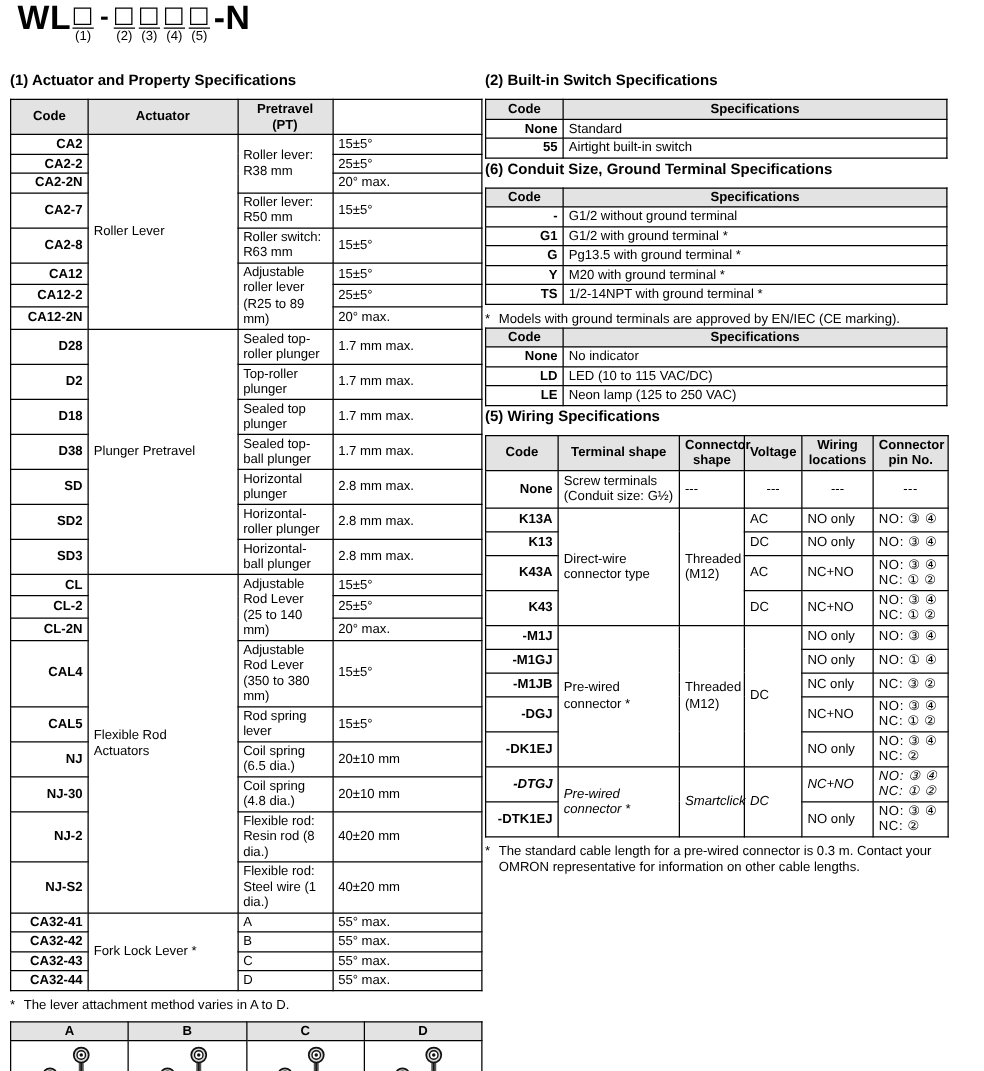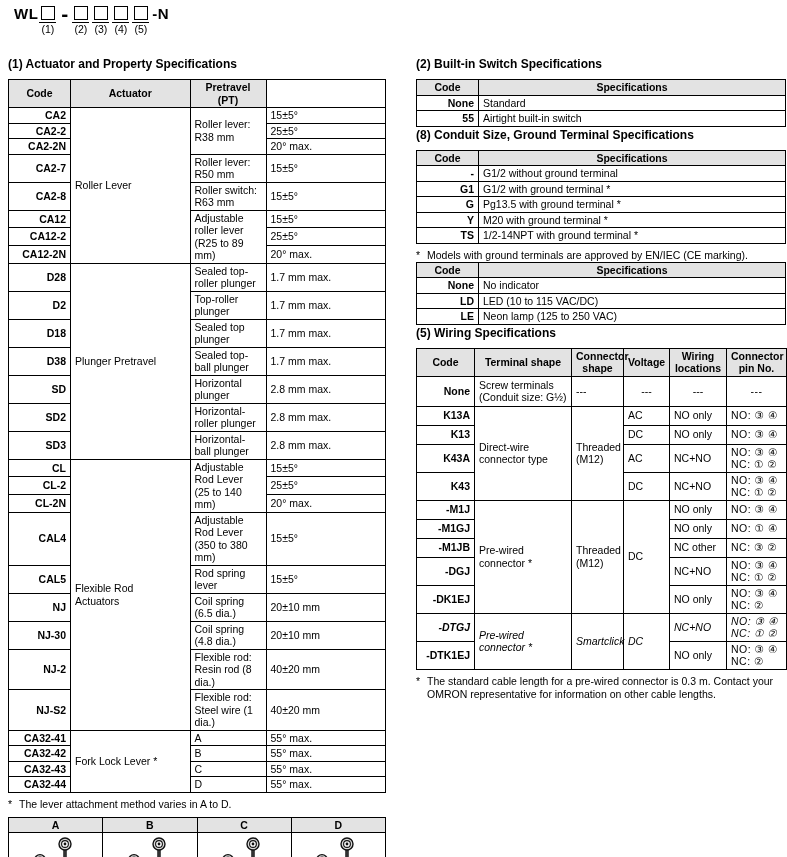--- a/index.html
+++ b/index.html
@@ -14,36 +14,36 @@
     overflow: hidden;
   }
 
   
   #model-header {
     position: absolute; left: 14px; top: 2px;
     height: 42px;
   }
   .mc-row { display: flex; align-items: flex-start; }
   .mc-text {
-    font-size: 15px; font-weight: bold; letter-spacing: .5px;
+    font-size: 27px; font-weight: bold; letter-spacing: .5px;
     line-height: 24px;
   }
   .mc-dash { font-size: 21px; font-weight: bold; line-height: 24px; padding: 0 3px; }
   .mc-slot { width: 19px; margin-right: 1px; }
   .mc-slot.tight { margin-right: 2px; }
   .mc-box {
     width: 14px; height: 14px; border: 1.6px solid #000;
     margin: 4px auto 0 auto;
   }
   .mc-ul { border-bottom: 1.2px solid #000; width: 17px; margin: 2px auto 0 auto; }
   .mc-num { font-size: 10.5px; text-align: center; line-height: 12px; margin-top: 0px; }
 
   
   .col-left  { position: absolute; left: 8px;  top: 56px; width: 378px; }
-  .col-right { position: absolute; left: 416px; top: 56px; width: 370px; }
+  .col-right { position: absolute; left: 388px; top: 56px; width: 370px; }
 
   h2.sec {
     font-size: 12px; font-weight: bold; margin: 0 0 7px 0; line-height: 16px;
   }
   .sec-gap { margin-top: 18px; }
 
   
   table.spec {
     border-collapse: collapse;
     width: 100%;
@@ -390,21 +390,21 @@
           <td class="code">None</td>
           <td class="lft">Standard</td>
         </tr>
         <tr>
           <td class="code">55</td>
           <td class="lft">Airtight built-in switch</td>
         </tr>
       </tbody>
   </table>
 
-  <h2 class="sec sec-gap">(8) Conduit Size, Ground Terminal Specifications</h2>
+  <h2 class="sec sec-gap">(6) Conduit Size, Ground Terminal Specifications</h2>
   <table class="spec">
     <colgroup>
         <col style="width:62px">
         <col>
       </colgroup>
     <thead>
         <tr>
       <th>Code</th>
       <th>Specifications</th>
     </tr>
@@ -536,21 +536,21 @@
           <td class="lft">NO only</td>
           <td class="lft pin"><span class="pinline">NO: ③ ④</span></td>
         </tr>
         <tr style="height: 19px;">
           <td class="code">-M1GJ</td>
           <td class="lft">NO only</td>
           <td class="lft pin"><span class="pinline">NO: ① ④</span></td>
         </tr>
         <tr style="height: 19px;">
           <td class="code">-M1JB</td>
-          <td class="lft">NC other</td>
+          <td class="lft">NC only</td>
           <td class="lft pin"><span class="pinline">NC: ③ ②</span></td>
         </tr>
         <tr style="height: 28px;">
           <td class="code">-DGJ</td>
           <td class="lft">NC+NO</td>
           <td class="lft pin"><span class="pinline">NO: ③ ④</span><br><span class="pinline">NC: ① ②</span></td>
         </tr>
         <tr style="height: 28px;">
           <td class="code">-DK1EJ</td>
           <td class="lft">NO only</td>

